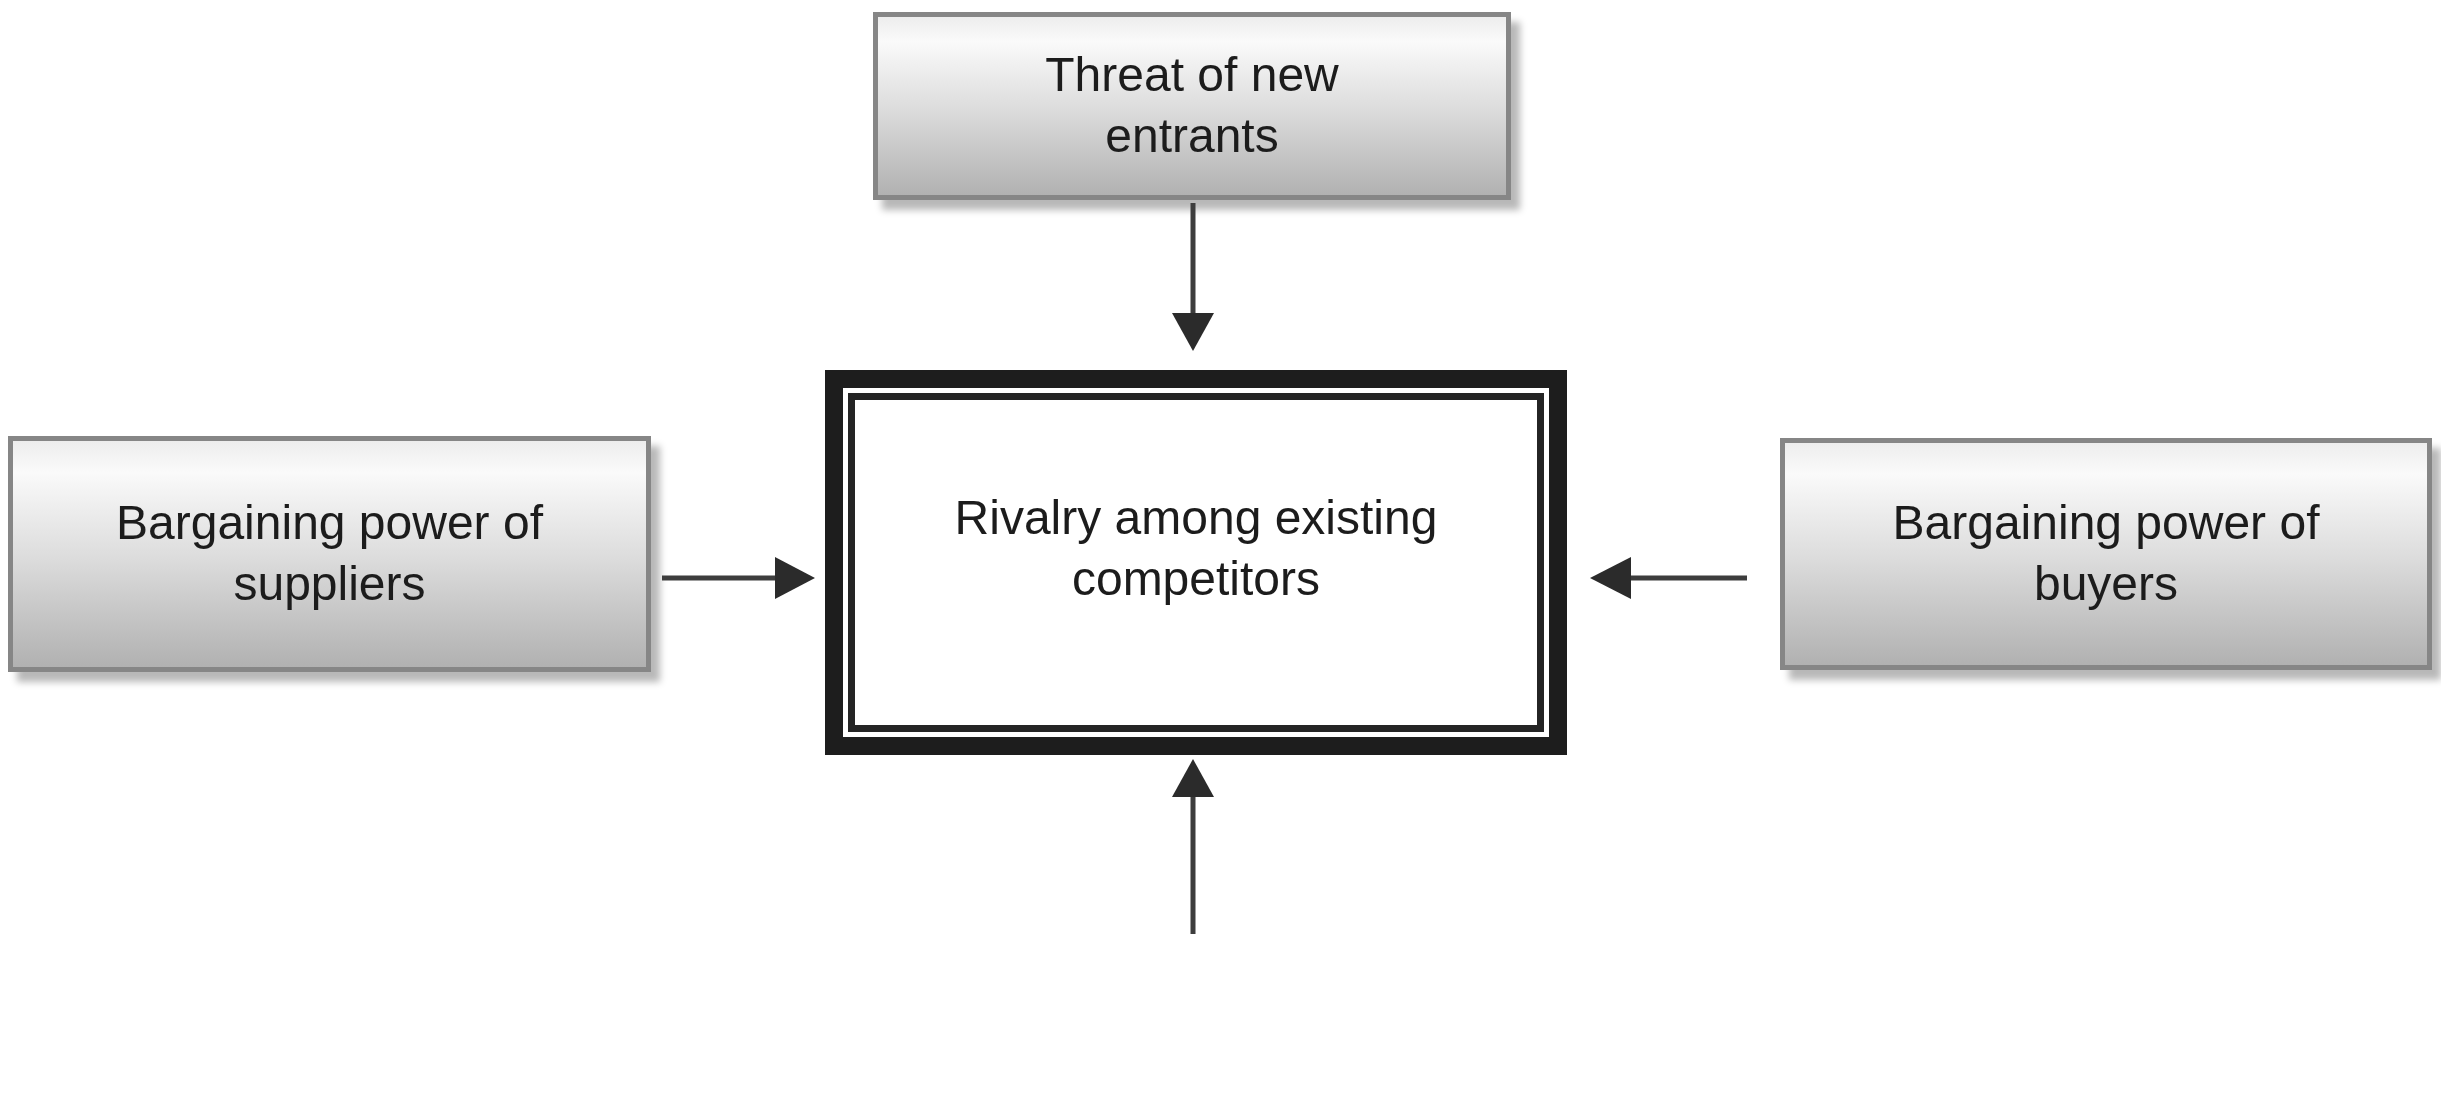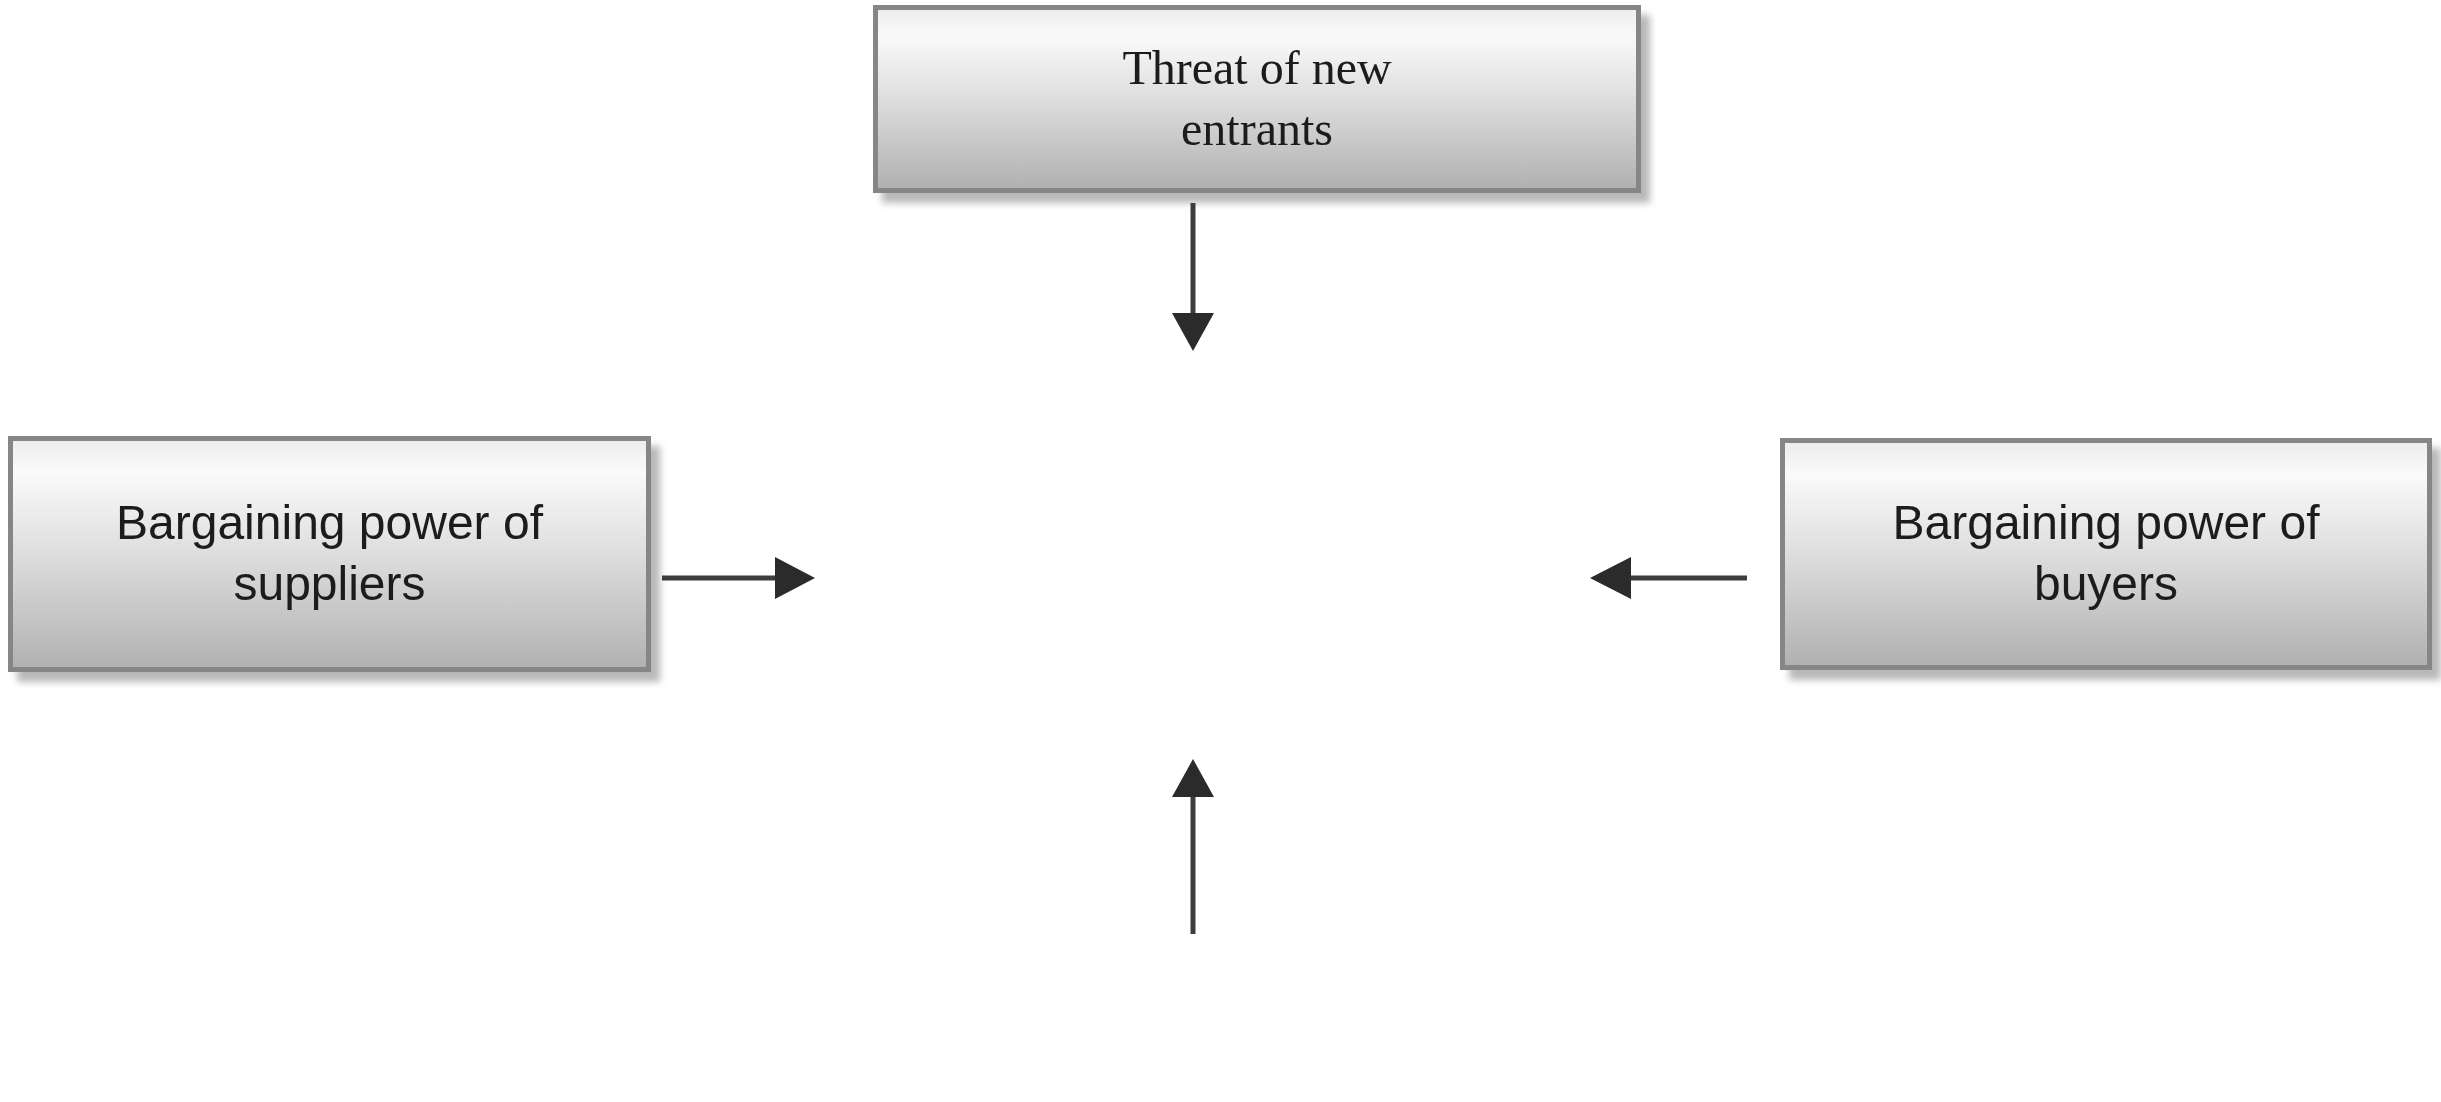--- a/index.html
+++ b/index.html
@@ -28,21 +28,21 @@
   }
   .node .label {
     white-space: pre-line;
     display: block;
   }
   .gray {
     border: 5px solid #868686;
     background: linear-gradient(180deg, #ededed 0%, #fafafa 14%, #dcdcdc 52%, #b1b1b1 100%);
     box-shadow: 9px 10px 7px rgba(0, 0, 0, 0.28);
   }
-  .node-top    { left: 873px;  top: 5px;   width: 768px; height: 188px; font-family: Liberation Serif, serif; }
+  .node-top    { left: 873px;  top: 12px;   width: 638px; height: 188px; }
   .node-left   { left: 8px;    top: 436px; width: 643px; height: 236px; }
   .node-right  { left: 1780px; top: 438px; width: 652px; height: 232px; }
   .node-bottom { left: 873px;  top: 893px; width: 648px; height: 192px; }
   .node-center {
     left: 825px; top: 370px; width: 742px; height: 385px;
     border: 18px solid #1d1d1d;
     background: #ffffff;
     padding: 5px;
     display: block;
   }
@@ -75,20 +75,26 @@
   <div class="node gray node-top">
     <span class="label">Threat of new
 entrants</span>
   </div>
 
   <div class="node gray node-left">
     <span class="label">Bargaining power of
 suppliers</span>
   </div>
 
+  <div class="node node-center">
+    <div class="center-inner">
+      <span class="label">Rivalry among existing
+competitors</span>
+    </div>
+  </div>
 
   <div class="node gray node-right">
     <span class="label">Bargaining power of
 buyers</span>
   </div>
 
 
   <svg class="arrows-layer" viewBox="0 0 2441 1102" xmlns="http://www.w3.org/2000/svg">
 
     <g>

